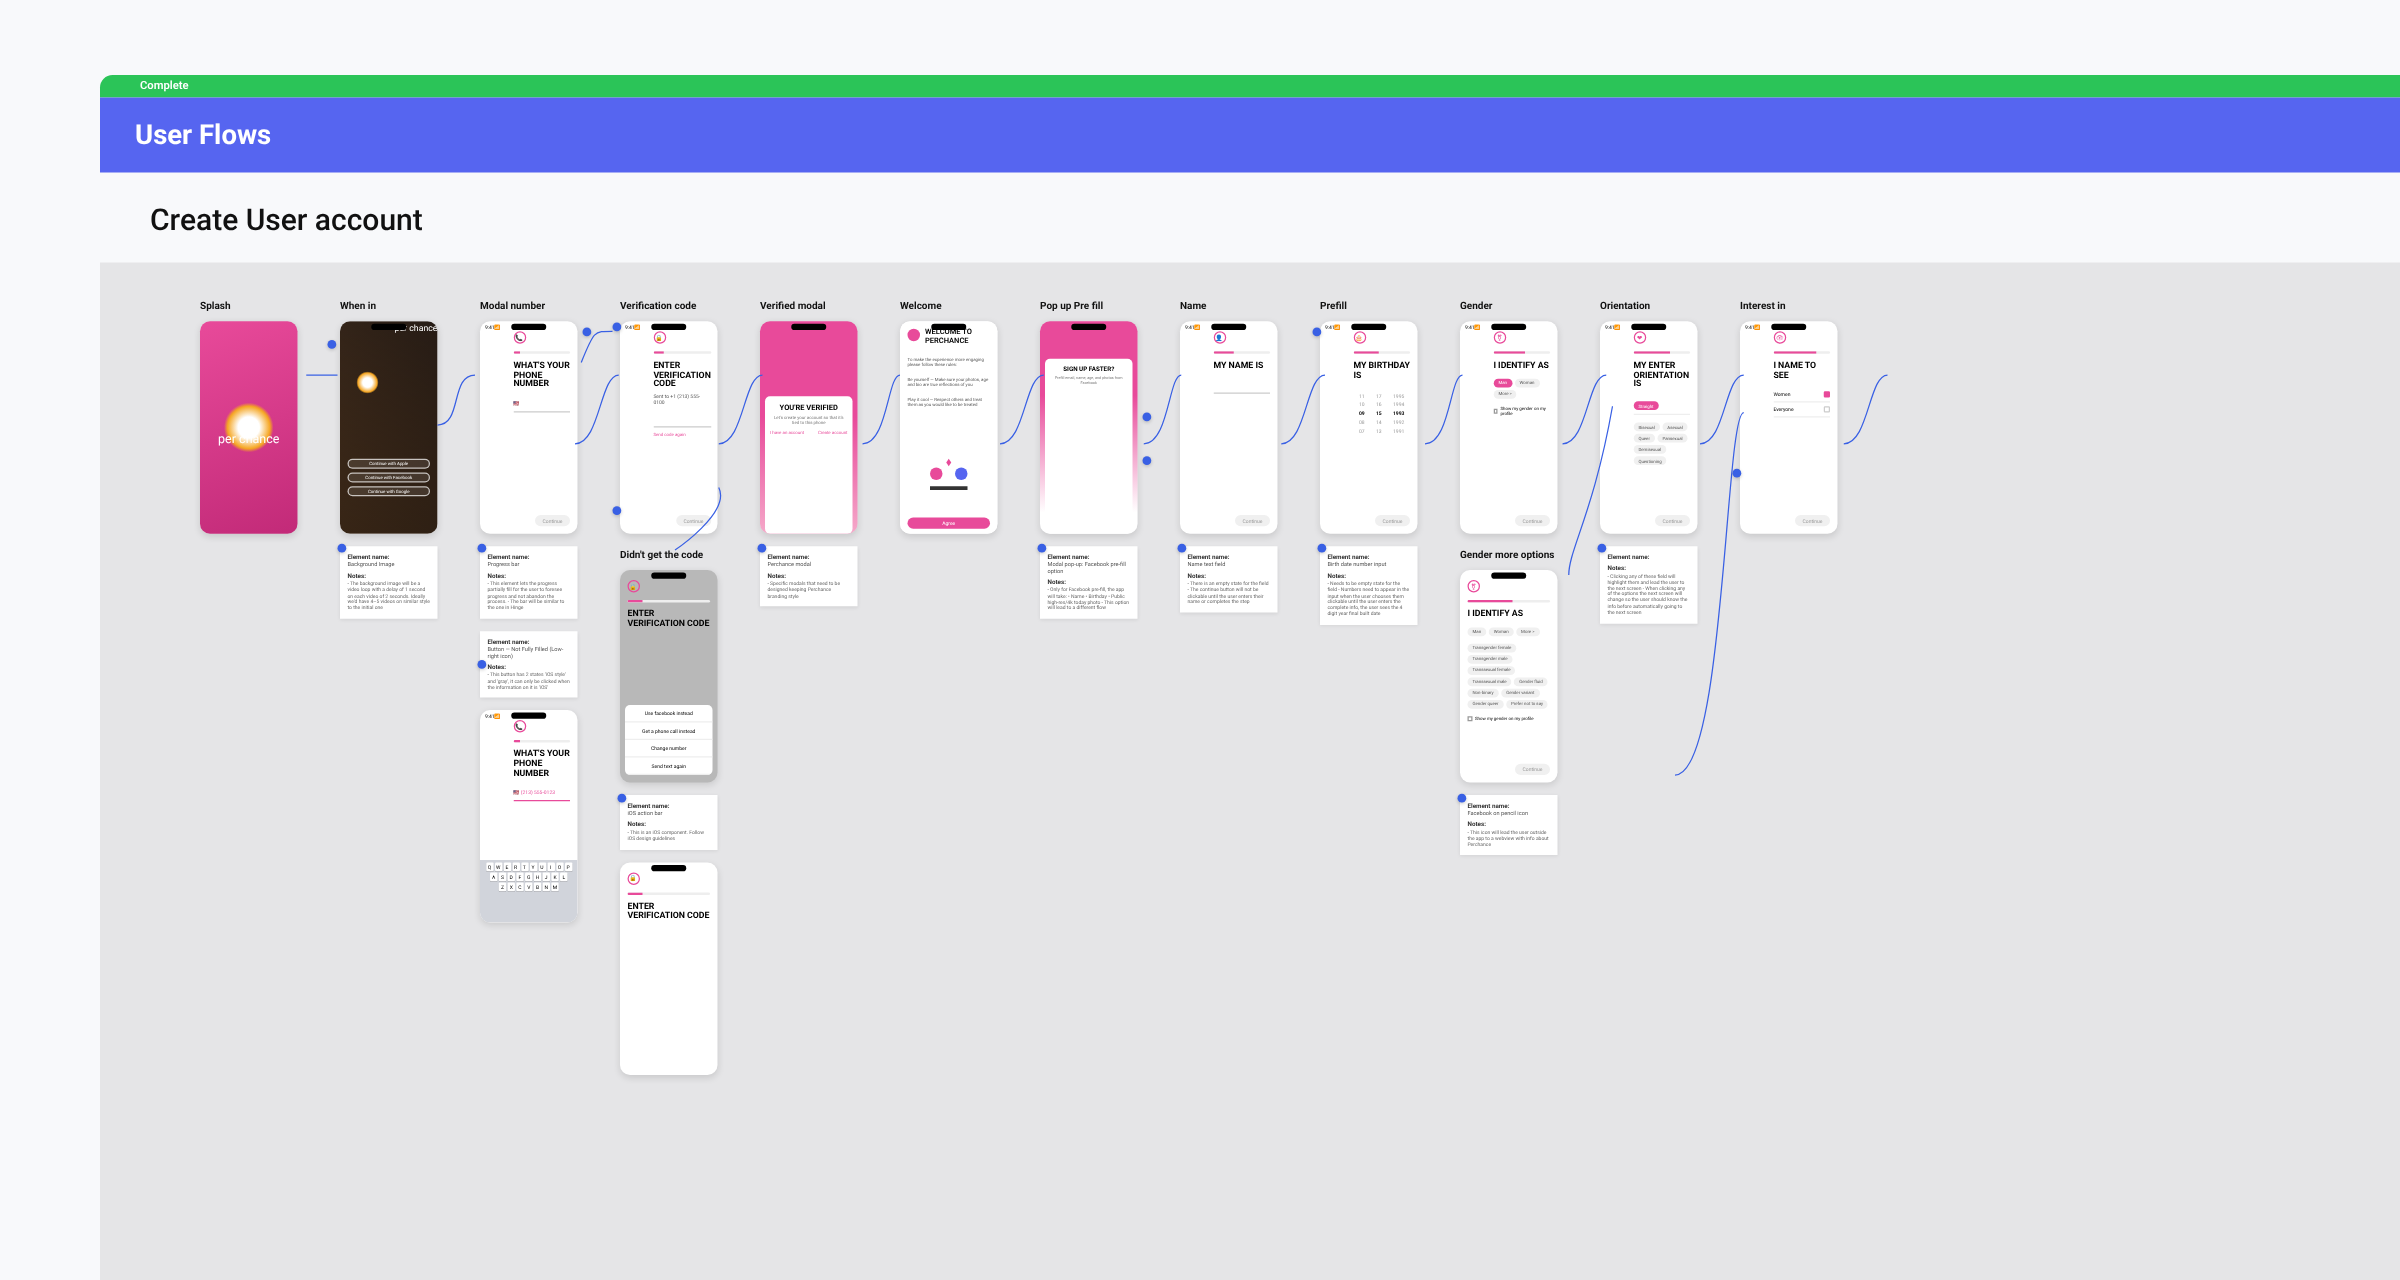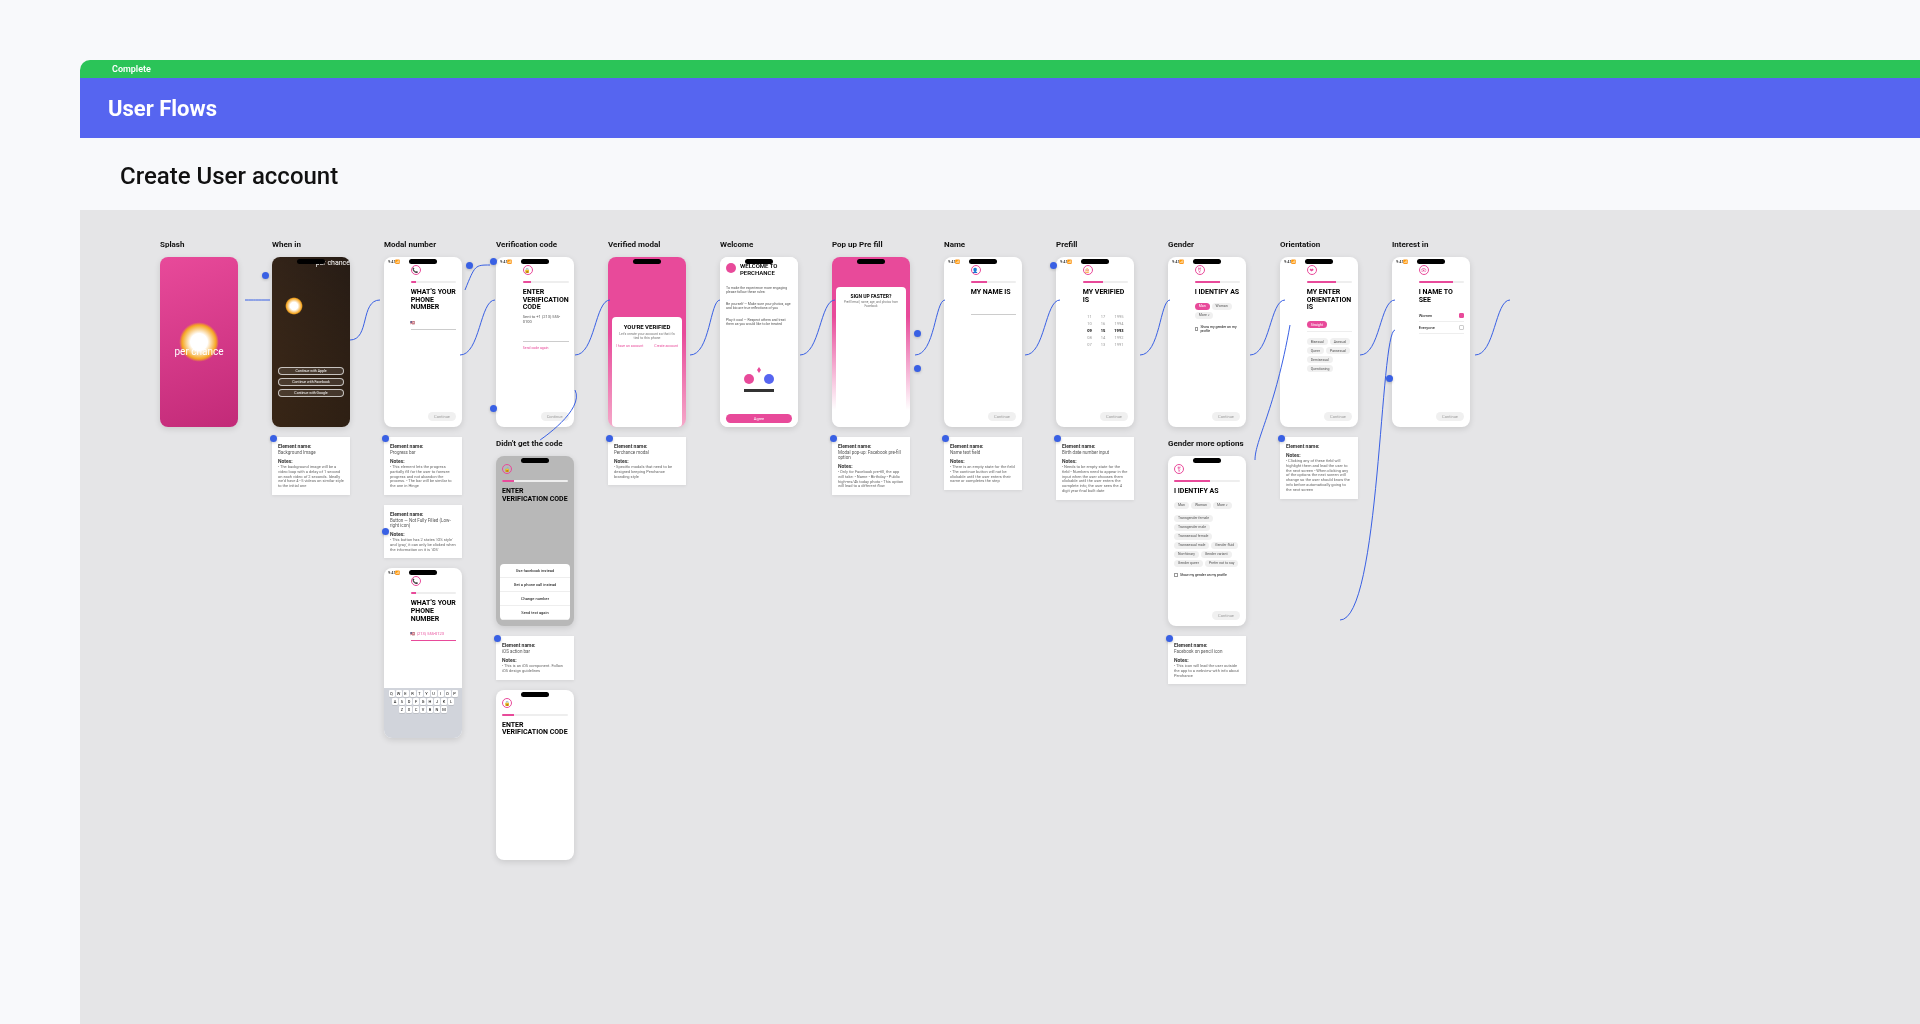--- a/index.html
+++ b/index.html
@@ -400,21 +400,21 @@
             <div class="notch"></div>
             <div class="status">
                 <span>9:41</span>
                 <span>📶</span>
               </div>
             <div class="phone-body">
               <div class="icon-circ">🎂</div>
               <div class="prog-bar">
                   <div class="fill" style="width:45%"></div>
                 </div>
-              <div class="ph-title">MY VERIFIED IS</div>
+              <div class="ph-title">MY BIRTHDAY IS</div>
               <div class="date-picker">
                 <div class="date-col">
                   <span>11</span>
                   <span>10</span>
                   <span class="sel">09</span>
                   <span>08</span>
                   <span>07</span>
                 </div>
                 <div class="date-col">
                   <span>17</span>

